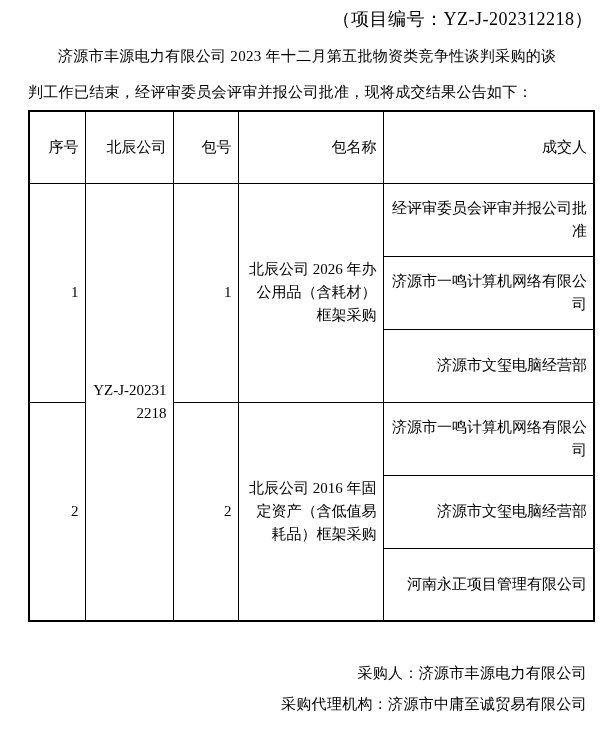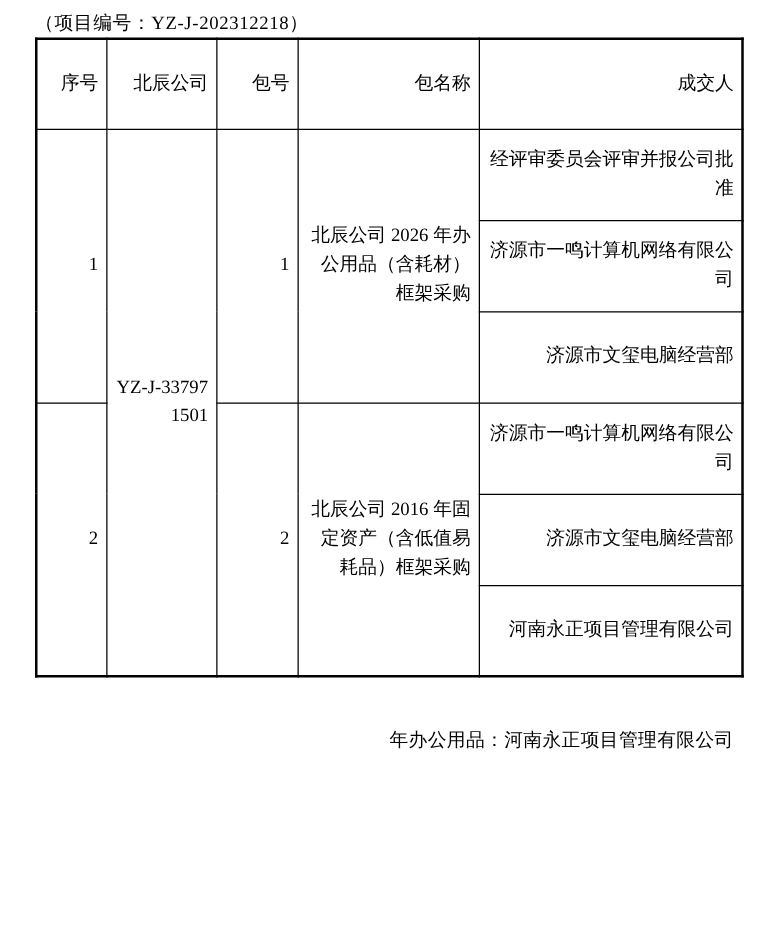--- a/index.html
+++ b/index.html
@@ -8,22 +8,22 @@
     width: 607px; height: 753px;
     background: #ffffff;
     color: #000000;
     font-family: "Liberation Serif", "DejaVu Serif", serif;
     overflow: hidden;
   }
   .doc {
     padding: 8px 14px 0 28px;
   }
   .title {
-    text-align: left;
-    font-size: 15px;
+    text-align: right;
+    font-size: 18px;
     line-height: 22px;
     letter-spacing: 0.5px;
     font-family: Liberation Serif, serif;
   }
   .intro {
     margin: 8px 0 0 0;
     width: 533px;
     font-size: 15px;
     line-height: 36px;
     text-indent: 2em;
@@ -67,20 +67,21 @@
     letter-spacing: 0.3px;
   }
 </style>
 </head>
 <body>
 
 <div class="doc">
 
   <div class="title">（项目编号：YZ-J-202312218）</div>
 
+  <p class="intro">济源市丰源电力有限公司 2023 年十二月第五批物资类竞争性谈判采购的谈判工作已结束，经评审委员会评审并报公司批准，现将成交结果公告如下：</p>
 
   <table class="award">
     <colgroup>
       <col style="width:56px">
       <col style="width:88px">
       <col style="width:65px">
       <col style="width:145px">
       <col style="width:211px">
     </colgroup>
     <thead>
@@ -88,21 +89,21 @@
         <th>序号</th>
         <th>北辰公司</th>
         <th>包号</th>
         <th>包名称</th>
         <th>成交人</th>
       </tr>
     </thead>
     <tbody>
       <tr class="subrow">
         <td rowspan="3">1</td>
-        <td rowspan="6" class="col-proj">YZ-J-337971501</td>
+        <td rowspan="6" class="col-proj">YZ-J-202312218</td>
         <td rowspan="3">1</td>
         <td rowspan="3" class="col-name">北辰公司 2026 年办公用品（含耗材）框架采购</td>
         <td class="col-winner">经评审委员会评审并报公司批准</td>
       </tr>
       <tr class="subrow">
         <td class="col-winner">济源市一鸣计算机网络有限公司</td>
       </tr>
       <tr class="subrow">
         <td class="col-winner">济源市文玺电脑经营部</td>
       </tr>
@@ -115,16 +116,17 @@
       <tr class="subrow">
         <td class="col-winner">济源市文玺电脑经营部</td>
       </tr>
       <tr class="subrow">
         <td class="col-winner">河南永正项目管理有限公司</td>
       </tr>
     </tbody>
   </table>
 
   <div class="footer">
-    <div>年办公用品：河南永正项目管理有限公司</div>
+    <div>采购人：济源市丰源电力有限公司</div>
+    <div>采购代理机构：济源市中庸至诚贸易有限公司</div>
   </div>
 
 </div>
 
 </body></html>

